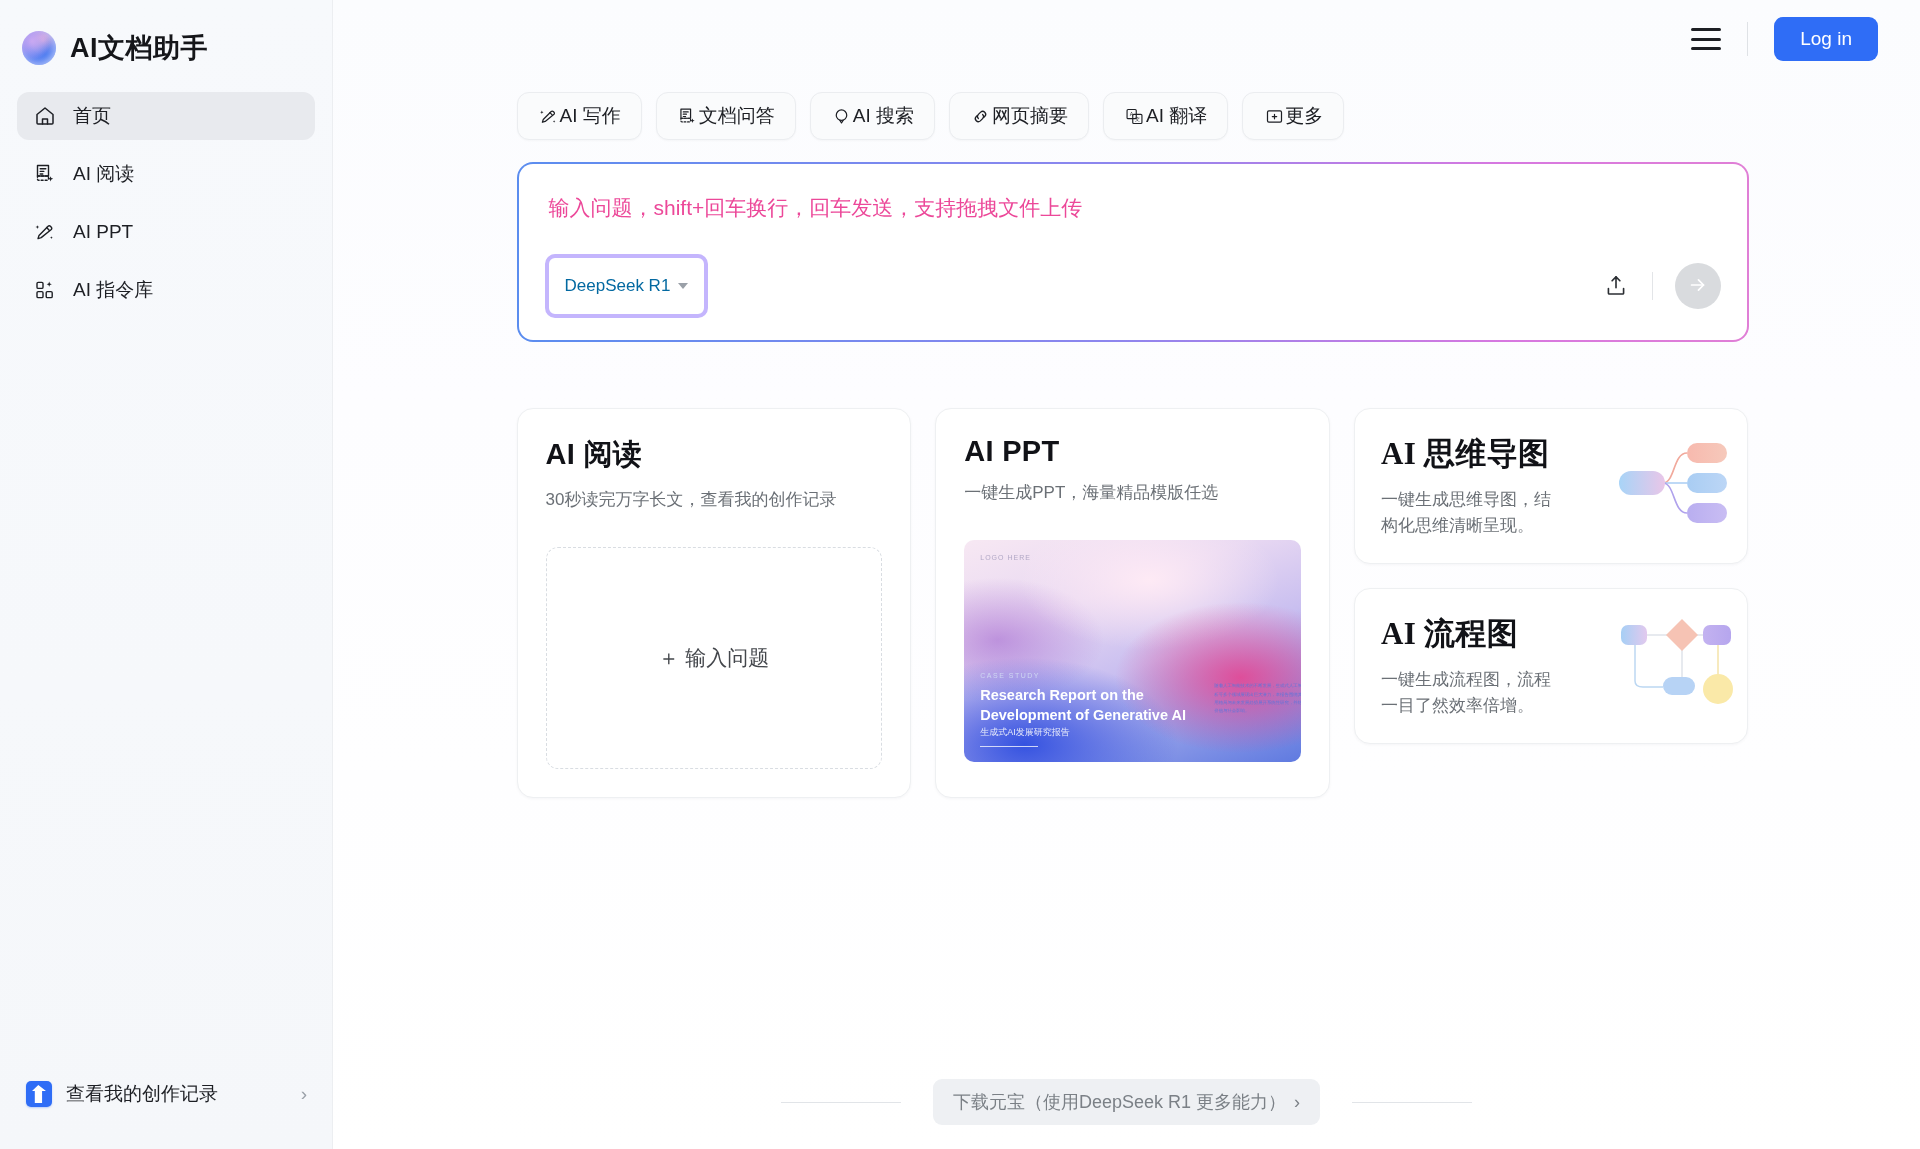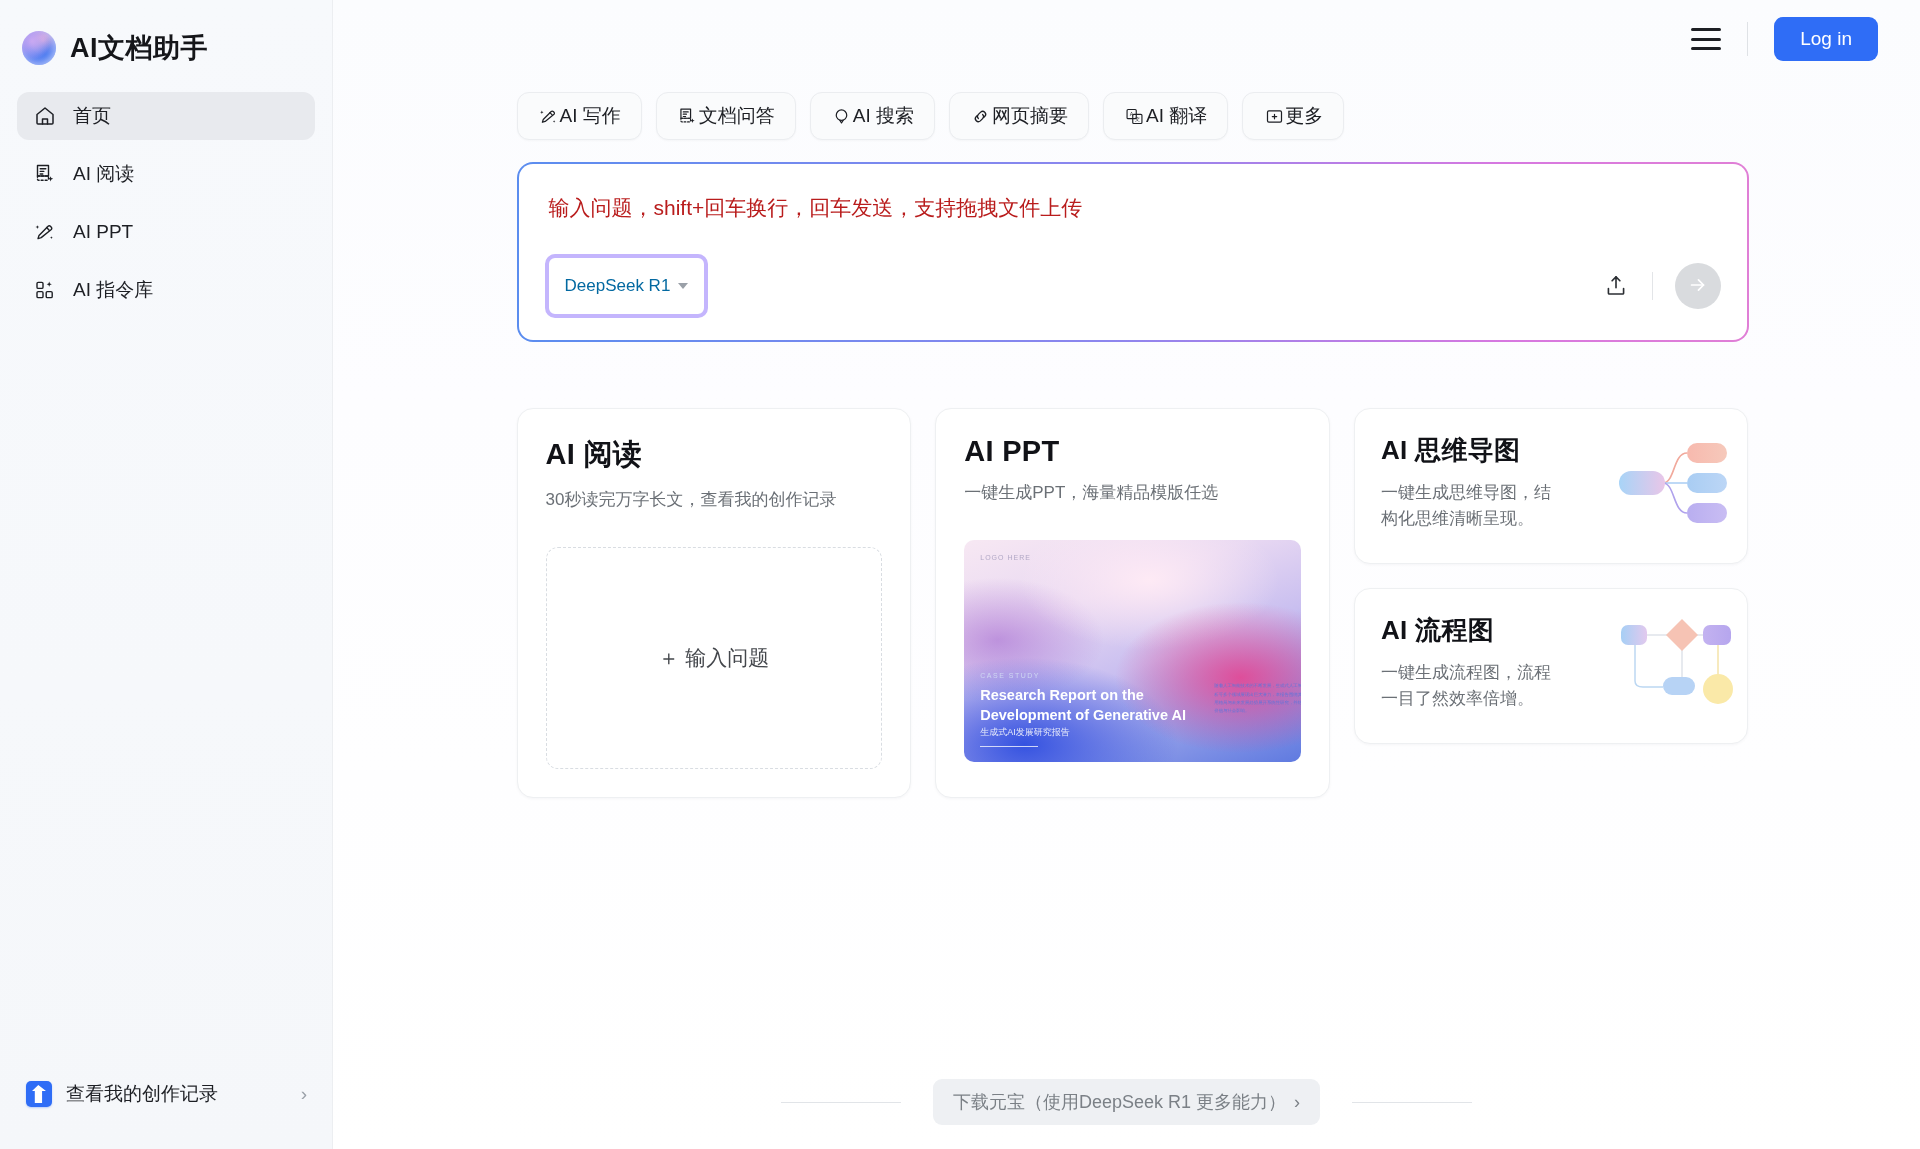--- a/index.html
+++ b/index.html
@@ -94,21 +94,21 @@
   .chip .ci { width:22px; height:22px; display:flex; align-items:center; justify-content:center; flex:0 0 22px; }
 
   
   .promptwrap { margin-top: 22px; border-radius: 16px; padding: 2px;
     background: linear-gradient(90deg,#5b8def 0%, #8d86ee 48%, #d778e0 80%, #e07fd6 100%);
   }
   .prompt {
     background:#fff; border-radius: 14px; height: 176px; position:relative;
     padding: 30px 30px 0 30px;
   }
-  .placeholder { font-size: 21px; color:#b91c1c; }
+  .placeholder { font-size: 21px; color:#ec4899; }
   .promptfoot { position:absolute; left:26px; right:26px; bottom: 22px; display:flex; align-items:center; }
   .modelsel {
     border:4px solid #c4b5fd; border-radius:10px; background:#fff;
     font-size:17px; color:#0369a1; padding: 18px 16px; display:flex; align-items:center; gap:8px; cursor:pointer;
   }
   .caret { width:0;height:0;border-left:5px solid transparent;border-right:5px solid transparent;border-top:6px solid #9aa0a8; }
   .promptfoot .spacer { flex:1; }
   .upload-ico { width:28px;height:28px;cursor:pointer;display:flex;align-items:center;justify-content:center; }
   .vdiv { width:1px;height:28px;background:#e3e5e8;margin:0 22px; }
   .send-btn {
@@ -144,21 +144,21 @@
     cursor:pointer;
   }
   .ppt-logo { position:absolute; left:16px; top:14px; font-size:7px; color:#b2a8c6; letter-spacing:1px; }
   .ppt-case { position:absolute; left:16px; top:132px; font-size:7px; color:#cfd6f2; letter-spacing:1.5px; }
   .ppt-h { position:absolute; left:16px; top:146px; font-size:14.5px; line-height:1.35; color:#fff; font-weight:600; width:225px; }
   .ppt-sub { position:absolute; left:16px; top:186px; font-size:9px; color:#e6e9fa; }
   .ppt-rule { position:absolute; left:16px; top:206px; width:58px; height:1px; background:rgba(255,255,255,.75); }
   .ppt-body { position:absolute; left:250px; top:142px; width:132px; font-size:4.4px; line-height:1.9; color:#5f74d8; }
 
   .card-small { padding: 24px 26px; height: 156px; position:relative; }
-  .card-small .card-title { font-size: 26px; }
+  .card-small .card-title { font-size: 31px; font-family: Liberation Serif, serif; }
   .card-small .card-sub { width: 180px; }
   .mini-art { position:absolute; right: 14px; top: 26px; }
 
   .bottombar {
     position:absolute; left: 0; right: 0; bottom: 24px;
     display:flex; align-items:center; justify-content:center; gap: 8px;
   }
   .bline { width: 120px; height:1px; background:#e1e4e8; }
   .dl-pill {
     background:#eef0f3; border-radius: 9px; padding: 11px 20px;

